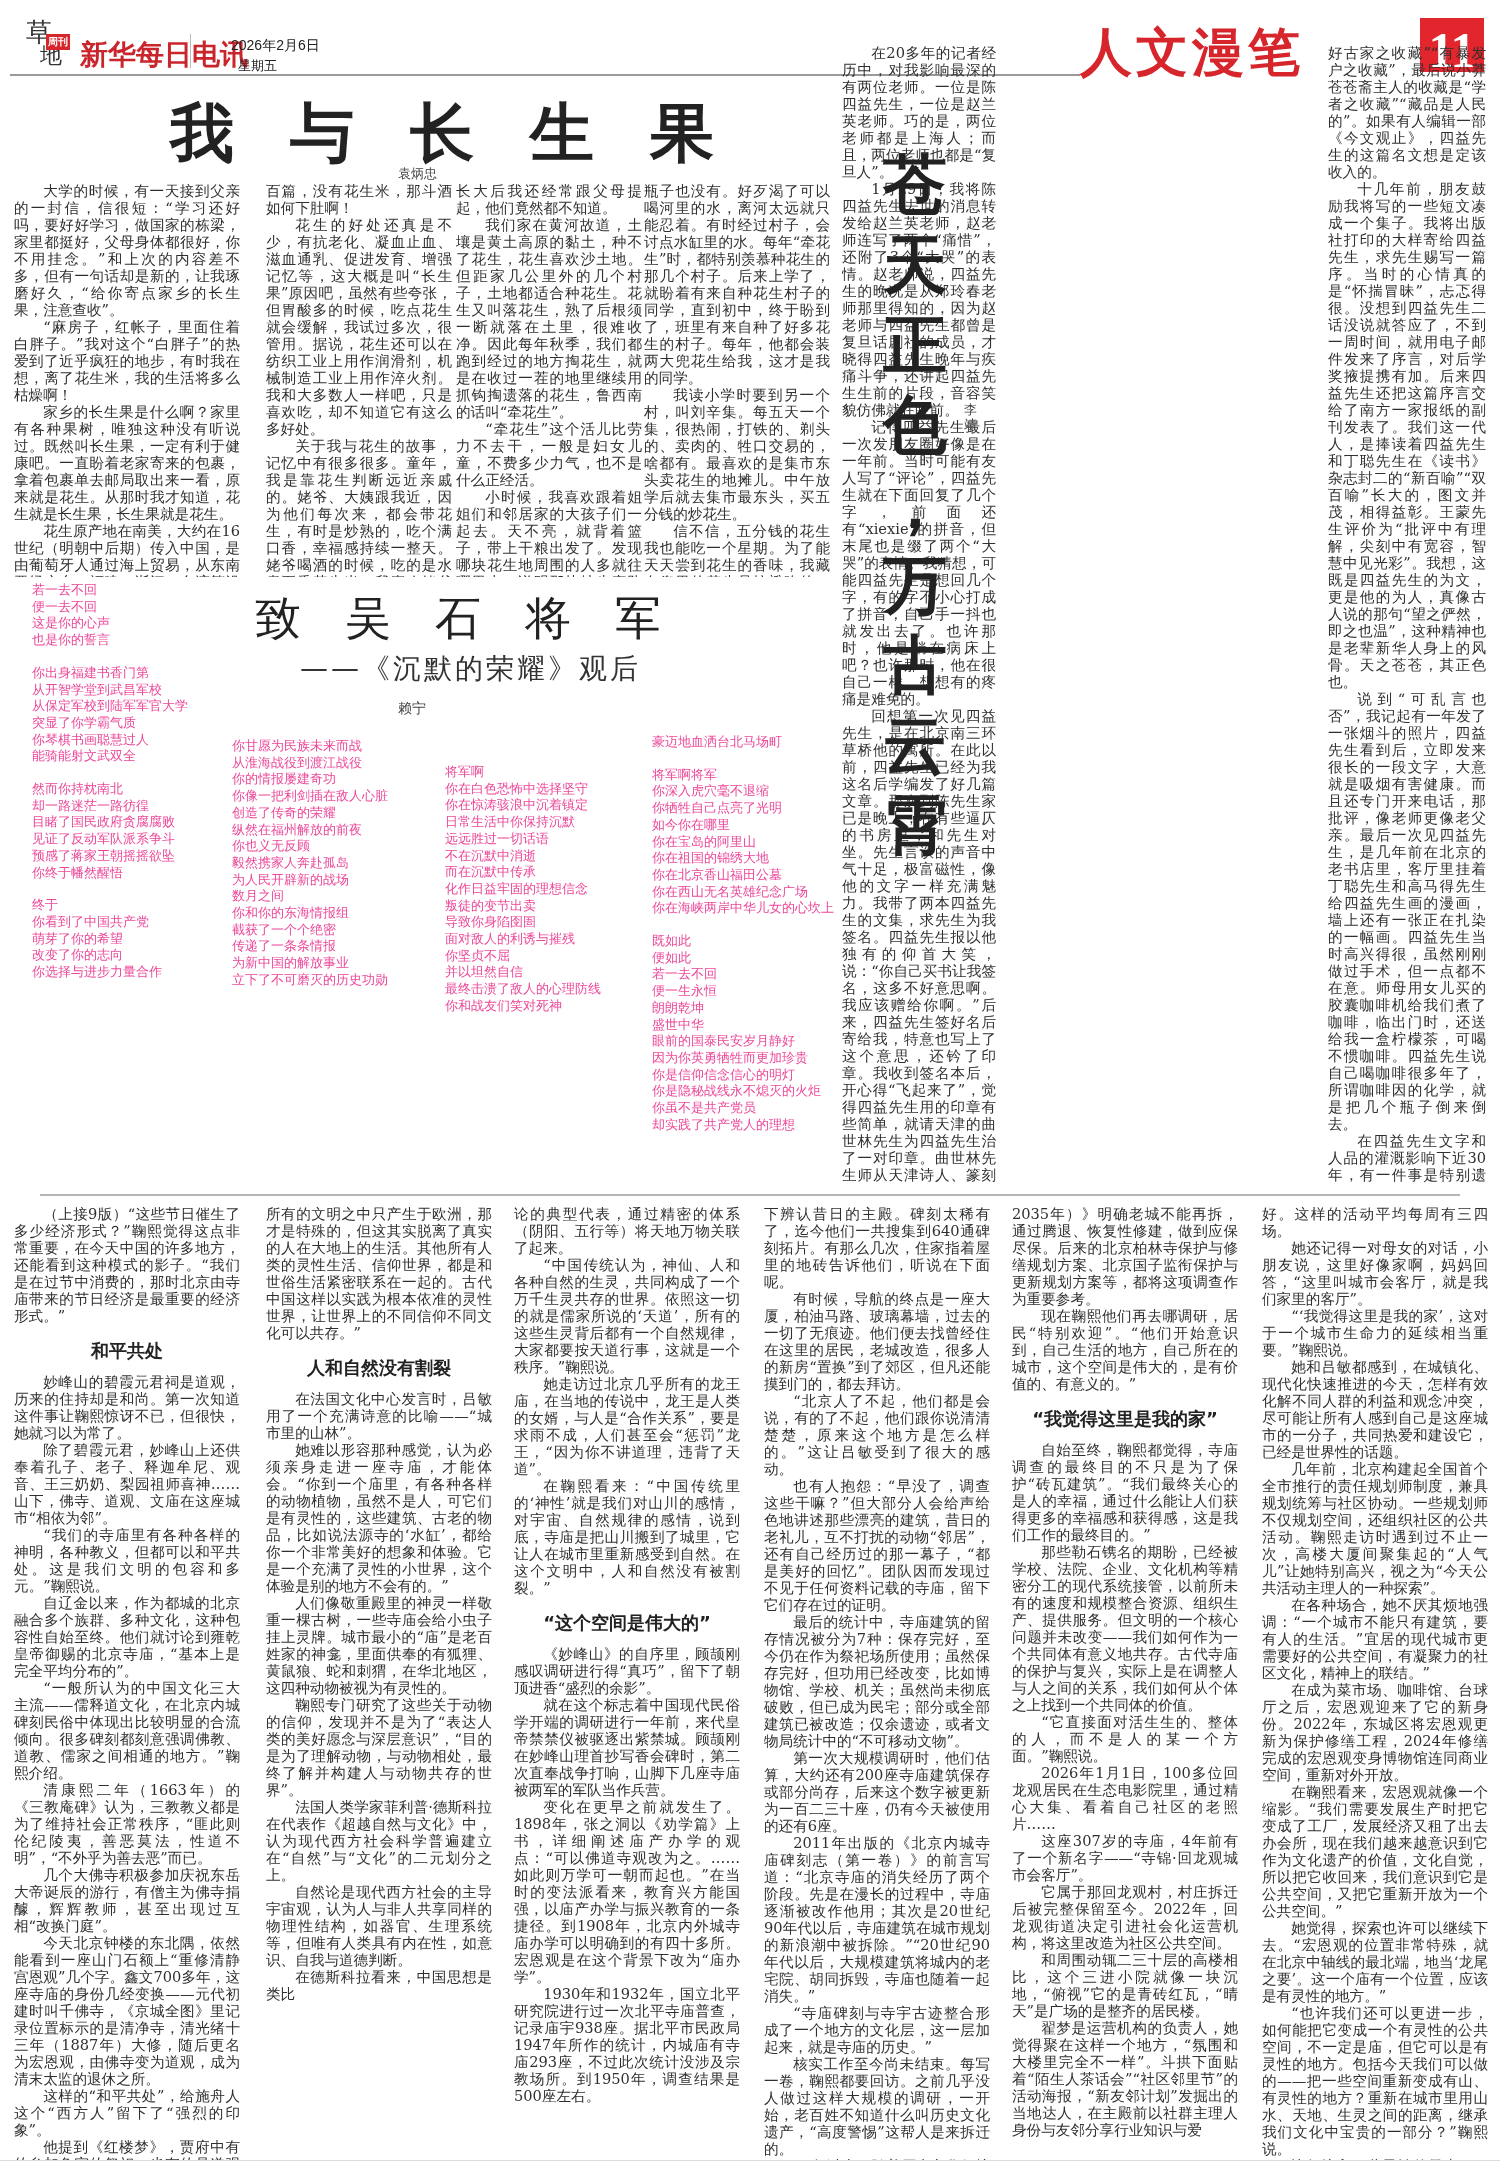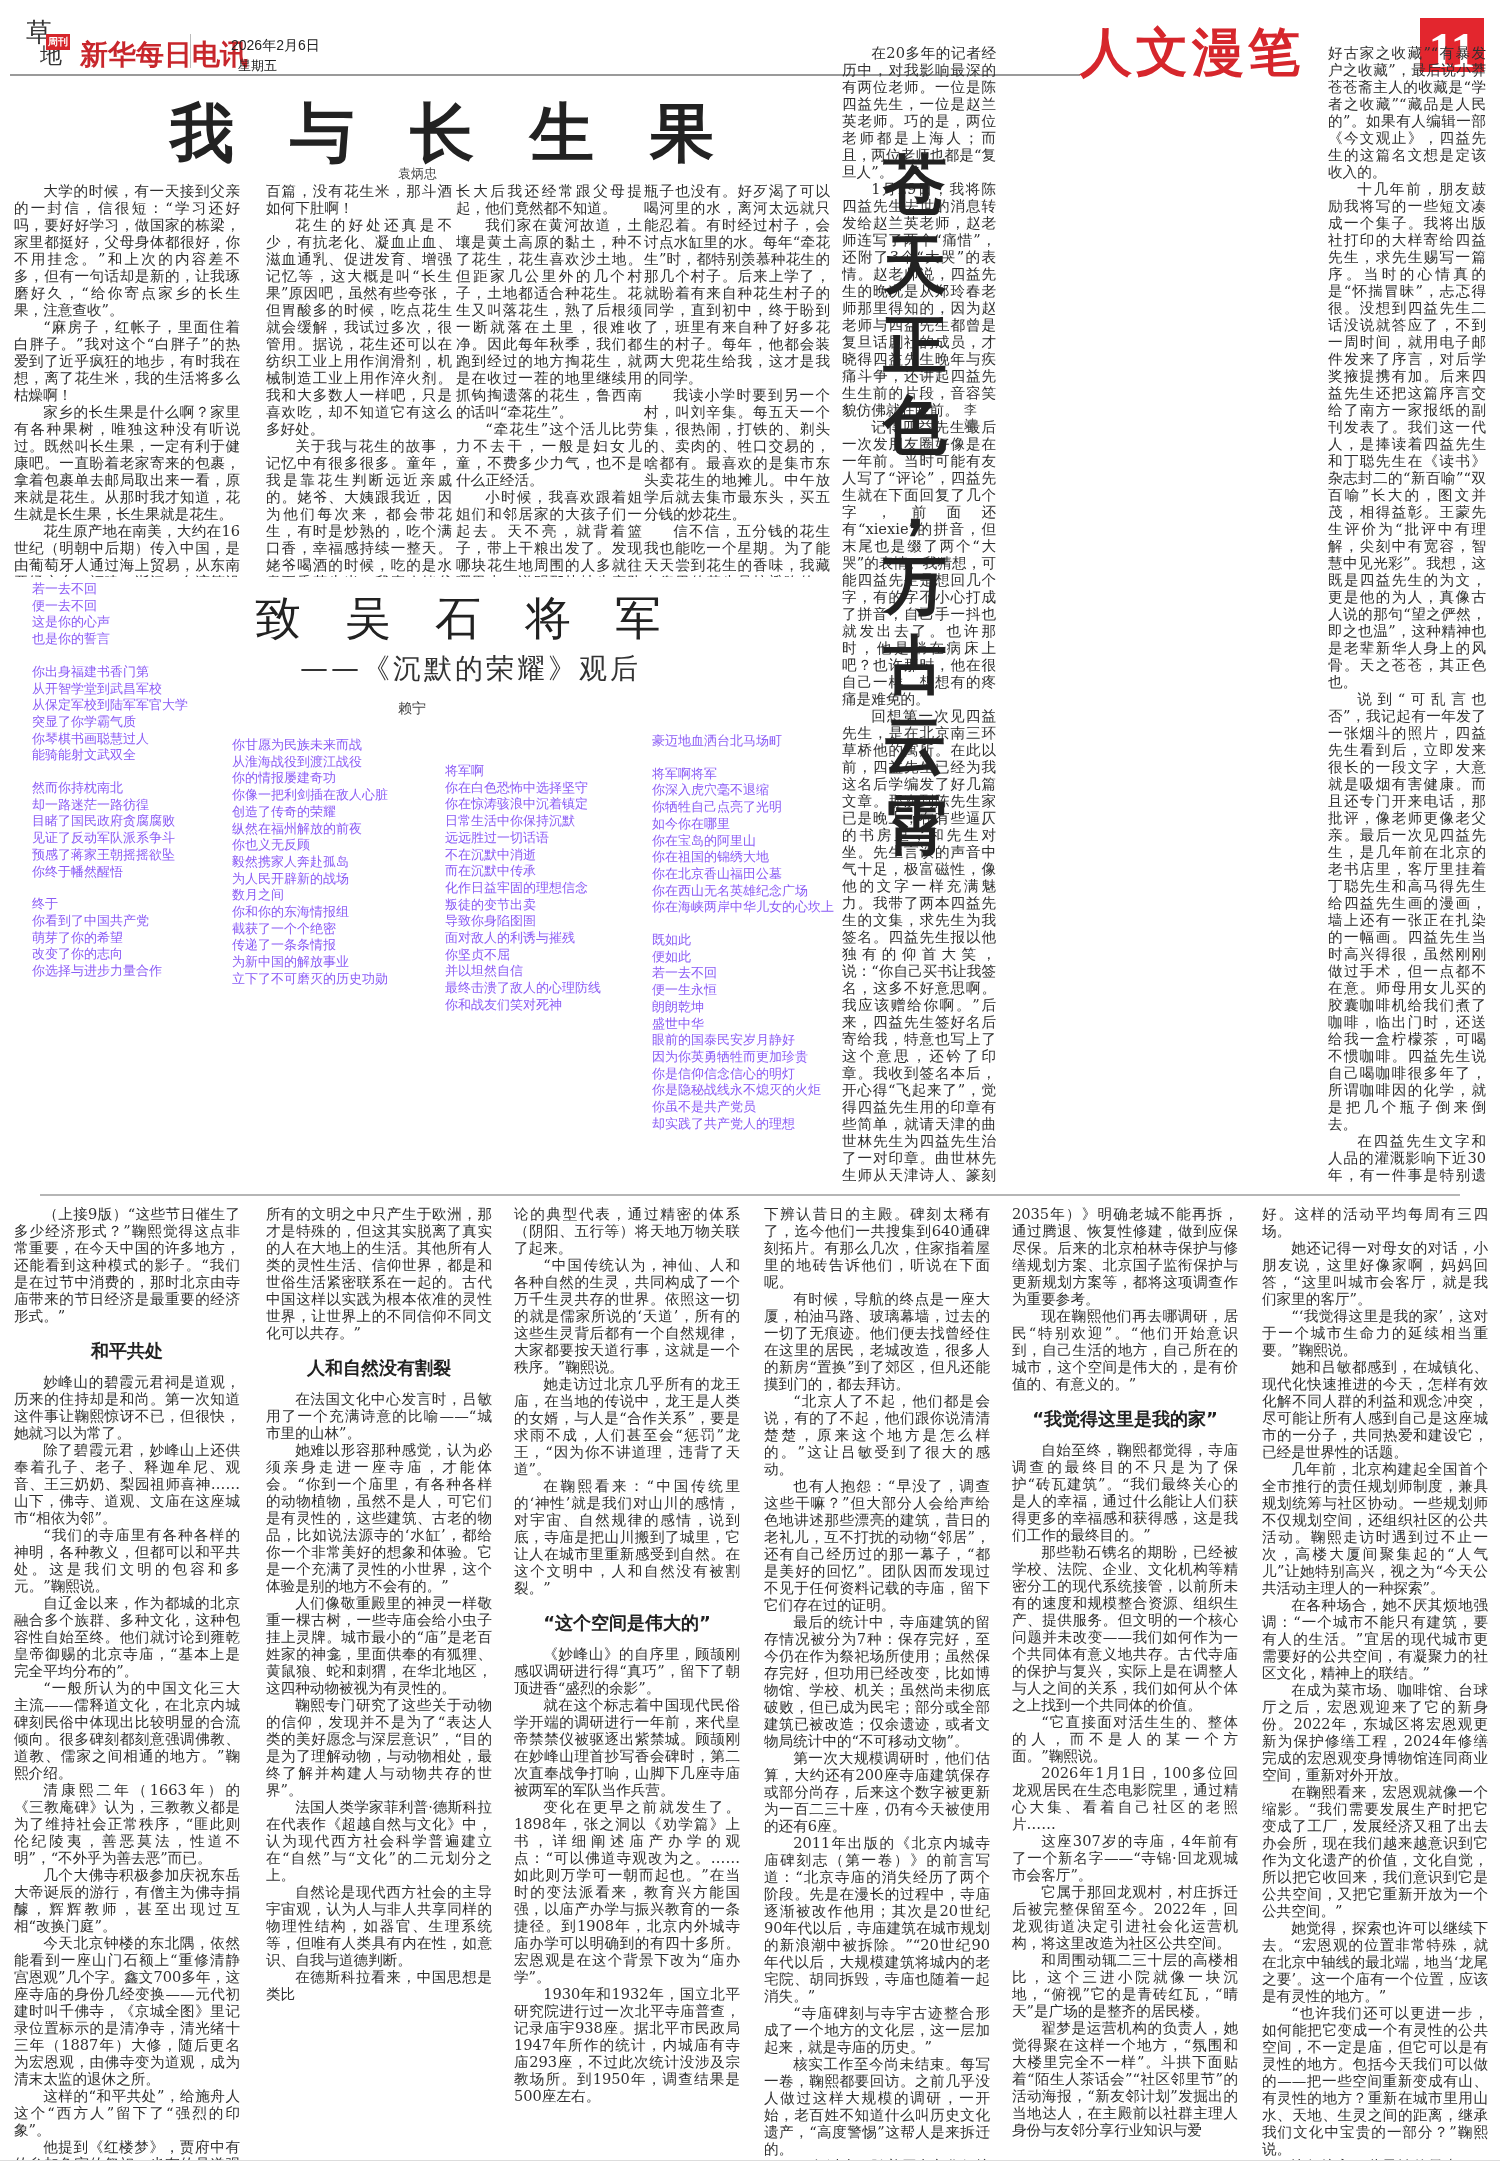--- a/index.html
+++ b/index.html
@@ -26,21 +26,21 @@
 
   .art1-title { left: 170px; top: 90px; font-size: 64px; letter-spacing: 56px; }
   .art1-byline { left: 398px; top: 165px; }
 
   .art2-vtitle { position: absolute; left: 870px; top: 145px; width: 90px; font-size: 64px; line-height: 80px; font-weight: bold; text-align: center; color: #222; font-family: "DejaVu Serif", serif; }
   .art2-byline { position: absolute; left: 964px; top: 402px; width: 16px; font-size: 13px; line-height: 15px; color: #444; }
 
   .poem-title { left: 255px; top: 588px; font-size: 46px; letter-spacing: 44px; font-weight: normal; font-family: "DejaVu Sans", sans-serif; }
   .poem-sub { position: absolute; left: 300px; top: 650px; font-size: 28px; color: #333; font-family: "DejaVu Sans", sans-serif; letter-spacing: 3px; }
   .poem-author { position: absolute; left: 398px; top: 700px; font-size: 14px; color: #444; }
-  .poem-col { position: absolute; font-size: 13px; line-height: 16.7px; color: #8b5cf6; font-family: Liberation Mono, monospace; }
+  .poem-col { position: absolute; font-size: 13px; line-height: 16.7px; color: #ec4899; font-family: Liberation Serif, serif; }
   .poem-col .stanza { margin-bottom: 16px; }
   .poem-col div.line { white-space: nowrap; }
 
   .hrule { position: absolute; height: 2px; background: #b5b5b5; }
   .subhead { font-weight: bold; font-family: "DejaVu Sans", sans-serif; font-size: 18px; text-align: center; text-indent: 0 !important; margin: 18px 0 14px; color: #222; }
   .page-border { position: absolute; left: 0; top: 2160px; width: 1500px; height: 1px; background: #ddd; }
 </style>
 </head>
 <body>
 

